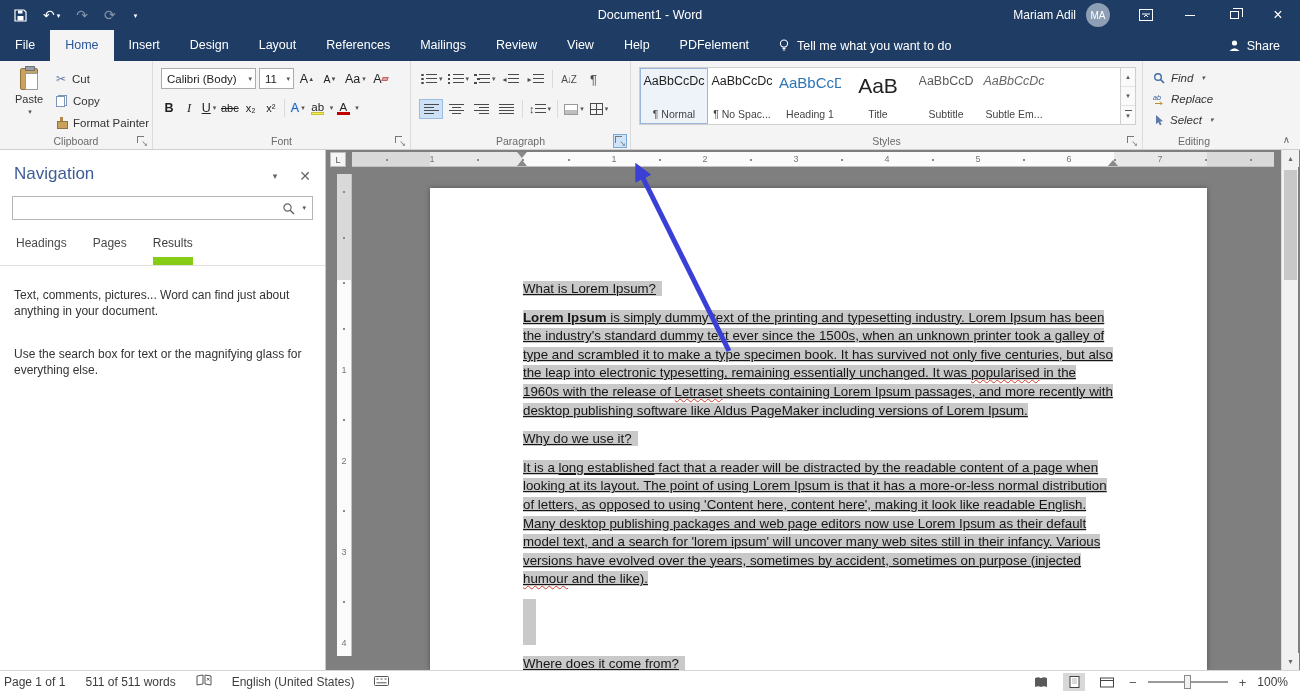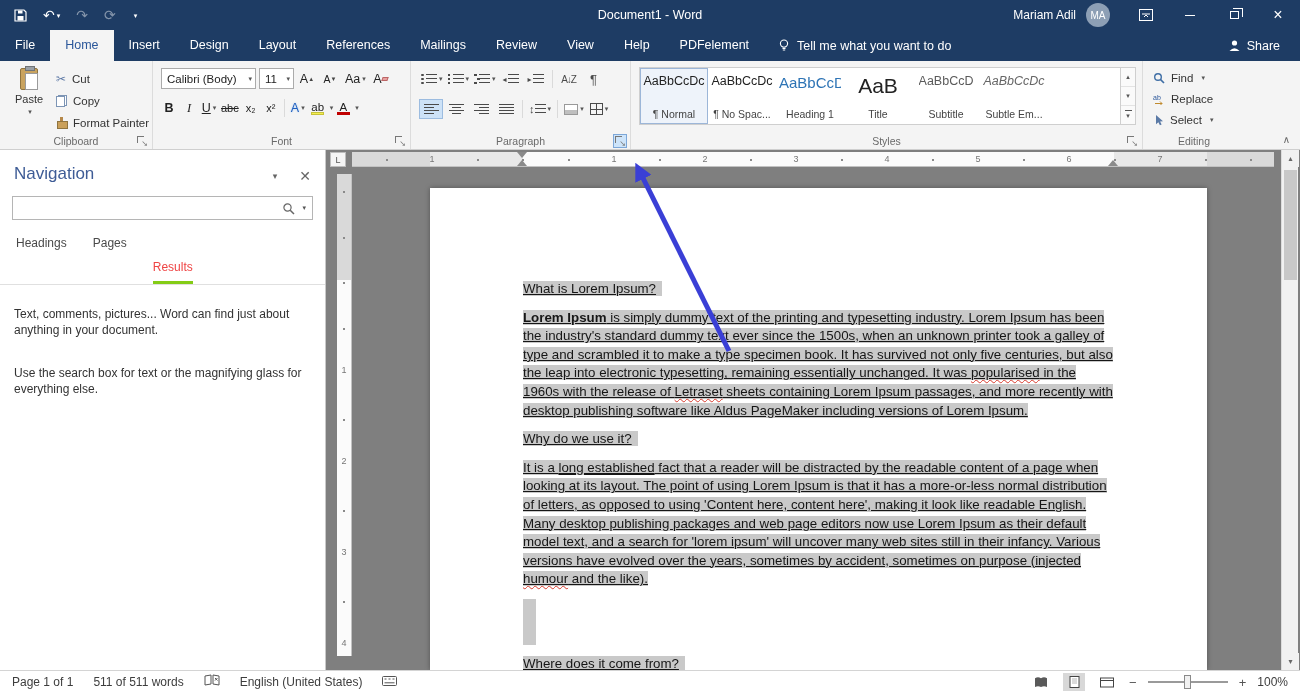--- a/index.html
+++ b/index.html
@@ -134,36 +134,36 @@
   .smp-subtle { font-size:12.5px; font-style:italic; color:#666; }
   .stlabel { font-size:10.5px; color:#444; white-space:nowrap; overflow:hidden; max-width:62px; }
   .gal-scroll { width:15px; display:flex; flex-direction:column; border:1px solid #cfcfcf; border-left:none; background:#fafafa; height:58px; }
   .gal-btn { flex:1; display:flex; flex-direction:column; align-items:center; justify-content:center; font-size:7px; color:#555; border-bottom:1px solid #e3e3e3; }
   .gal-btn:last-child { border-bottom:none; }
   .gal-more-line { width:7px; height:1px; background:#555; margin-bottom:1px; }
 
   
   .g-editing { width:102px; border-right:none; }
   .g-editing .rg-body { display:flex; flex-direction:column; padding:6px 0 0 10px; }
-  .ed-row { display:flex; align-items:center; gap:6px; height:21px; font-size:11.5px; color:#333; }
+  .ed-row { display:flex; align-items:center; gap:6px; height:21px; font-size:11.5px; color:#333;font-style:italic; }
   .rchevron { position:absolute; right:10px; bottom:4px; font-size:10px; color:#666; }
 
   
   .navpane { position:absolute; left:0; top:150px; width:326px; height:520px; background:#fff; border-right:1px solid #c9c9c9; }
   .nav-head { display:flex; align-items:flex-end; padding:14px 14px 0 14px; }
   .nav-title { font-size:17px; color:#3e5c96; }
   .nav-head-btns { margin-left:auto; display:flex; align-items:center; gap:22px; color:#666; }
   .nav-caret { font-size:9px; }
   .nav-close { font-size:14px; }
   .nav-search { margin:12px 12px 0 12px; height:24px; border:1px solid #b5b5b5; display:flex; align-items:center; background:#fff; }
   .nav-search input { flex:1; border:none; outline:none; height:100%; font-size:12px; padding:0 6px; font-family:"Liberation Sans", sans-serif; }
   .nav-search-ic { display:flex; align-items:center; gap:5px; padding-right:6px; }
   .nav-tabs { display:flex; gap:26px; padding:16px 16px 0 16px; border-bottom:1px solid #e0e0e0; }
   .ntab { font-size:12px; color:#4a4a4a; padding-bottom:7px; border-bottom:3px solid transparent; }
-  .ntab.active { color:#ef4444; border-bottom:3px solid #84cc16;margin-top:24px; }
+  .ntab.active { color:#404040; border-bottom:8px solid #84cc16; }
   .nav-hint { font-size:12px; color:#333; line-height:15.5px; padding:0 18px 0 14px; }
   .hint1 { margin-top:22px; }
   .hint2 { margin-top:28px; }
 
   
   .docarea { position:absolute; left:326px; top:150px; width:974px; height:520px; background:#7f7f7f; overflow:hidden; }
   .tabsel { position:absolute; left:4px; top:2px; width:16px; height:15px; background:#f5f5f5; border:1px solid #bdbdbd; font-size:9px; color:#555; display:flex; align-items:center; justify-content:center; }
   .hruler { position:absolute; left:26px; top:2px; width:922px; height:15px; background:#d9d9d9; border-bottom:1px solid #c2c2c2; }
   .hr-white { position:absolute; left:171px; top:0; width:591px; height:100%; background:#fbfbfb; }
   .hr-mL { position:absolute; left:78px; top:0; width:93px; height:100%; background:#e8e8e8; }
@@ -190,21 +190,21 @@
   .sb-arrow { position:absolute; left:0; width:17px; height:17px; display:flex; align-items:center; justify-content:center; font-size:8px; color:#666; background:#f1f1f1; }
   .sb-up { top:0; }
   .sb-down { bottom:0; }
   .sb-thumb { position:absolute; left:2px; top:20px; width:13px; height:110px; background:#c8c8c8; }
 
   
   .anno { position:absolute; left:0; top:0; width:1300px; height:693px; pointer-events:none; z-index:60; }
 
   
   .statusbar { position:absolute; left:0; top:670px; width:1300px; height:23px; background:#ffffff; border-top:1px solid #d4d4d4; display:flex; align-items:center; font-size:12px; color:#3d3d3d; z-index:40; }
-  .sb-left { display:flex; align-items:center; gap:20px; margin-left:12px; }
+  .sb-left { display:flex; align-items:center; gap:20px; margin-left:4px; }
   .sb-right { margin-left:auto; display:flex; align-items:center; gap:11px; margin-right:12px; }
   .view-ic { display:flex; align-items:center; justify-content:center; width:22px; height:18px; }
   .view-ic.active { background:#d8d8d8; }
   .zoom-sign { font-size:13px; color:#555; }
   .zoom-track { position:relative; width:80px; height:2px; background:#9a9a9a; }
   .zoom-thumb { position:absolute; left:36px; top:-6px; width:7px; height:14px; background:#f1f1f1; border:1px solid #8a8a8a; }
 </style>
 </head>
 <body>
 

